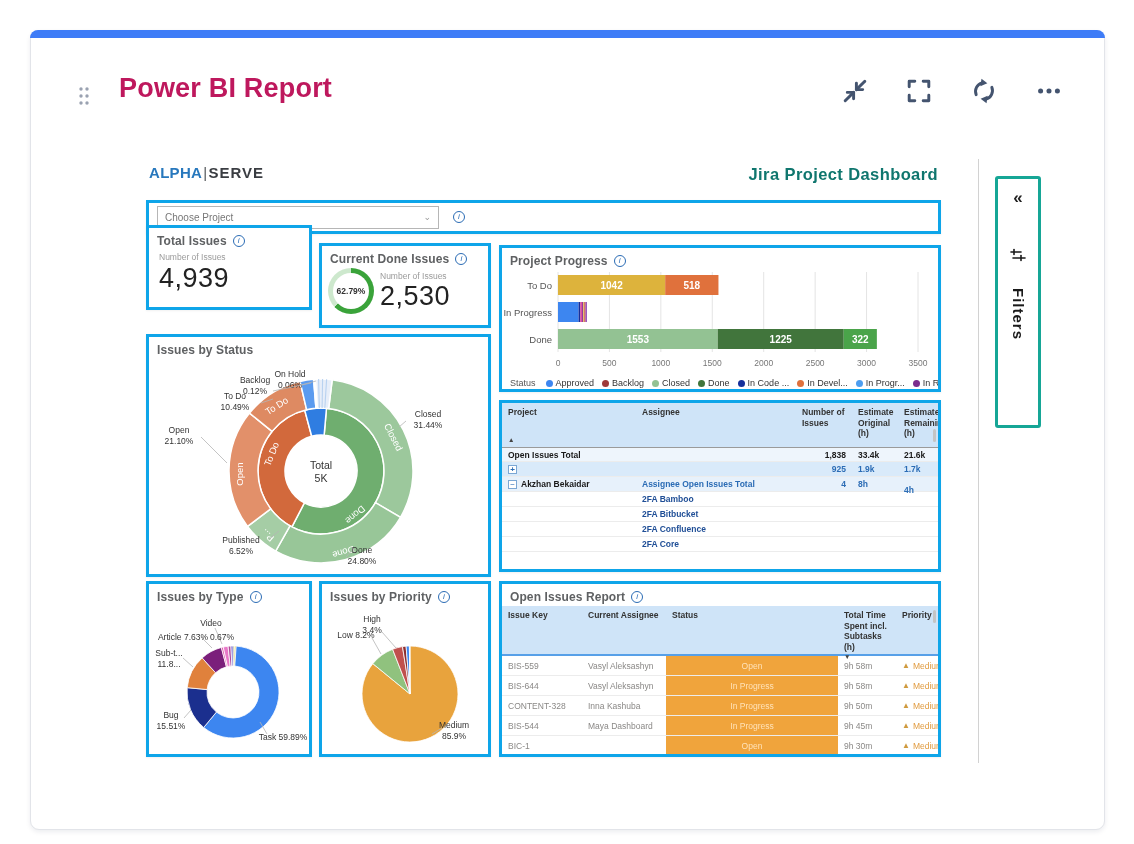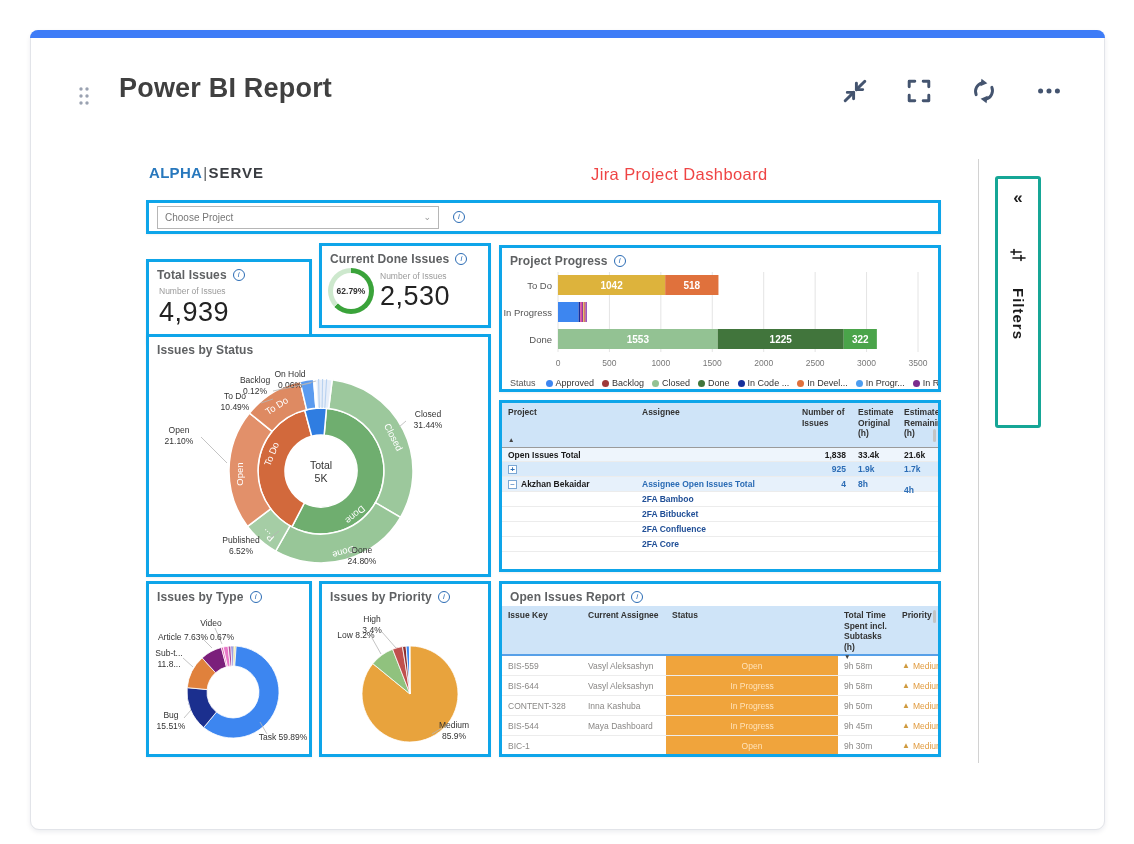--- a/index.html
+++ b/index.html
@@ -4,46 +4,46 @@
 <style>
   * { box-sizing: border-box; margin: 0; padding: 0; }
   html,body { background:#fff; font-family:"Liberation Sans", sans-serif; }
   .canvas { position:relative; width:1134px; height:844px; background:#fff; overflow:hidden; }
   .card { position:absolute; left:30px; top:30px; width:1075px; height:800px; background:#fff;
           border:1px solid #e2e4e9; border-radius:9px; box-shadow:0 2px 5px rgba(9,30,66,.08); }
   .card-topbar { position:absolute; left:-1px; top:-1px; right:-1px; height:8px; background:#3e7cf7; border-radius:9px 9px 0 0; }
 
   
   .drag-handle { position:absolute; left:46px; top:55px; width:14px; height:20px; }
-  .page-title { position:absolute; left:88px; top:42px; font-size:27px; font-weight:bold; color:#404040; letter-spacing:.2px; }
+  .page-title { position:absolute; left:88px; top:42px; font-size:27px; font-weight:bold; color:#be185d; letter-spacing:.2px; }
   .hdr-btn { position:absolute; top:46px; width:28px; height:28px; cursor:pointer; }
   .hdr-btn svg { width:100%; height:100%; }
 
   
   .panel { position:absolute; background:#fff; border:3px solid #0ea5e9; box-shadow:0 1px 2px rgba(0,0,0,.06); overflow:hidden; }
   .panel-title-row { display:flex; align-items:center; gap:6px; padding:6px 8px 2px 8px; }
   .panel-title { font-size:12px; font-weight:bold; color:#5f6163; letter-spacing:.1px; white-space:nowrap; }
   .info { display:inline-block; width:12px; height:12px; border:1px solid #2b6cb5; border-radius:50%;
           color:#2b6cb5; font-size:8px; line-height:10px; text-align:center; font-style:italic; flex:0 0 auto; }
   .info::after { content:"i"; }
 
   .brand { position:absolute; left:118px; top:133px; font-size:15px; font-weight:bold; letter-spacing:.3px; }
   .brand .alpha { color:#2878bd; }
   .brand .bar { color:#55585c; padding:0 1px; font-weight:normal; }
   .brand .serve { color:#3a3d42; letter-spacing:1px; }
-  .dash-title { position:absolute; top:134px; left:560px; width:347px; font-size:16.5px; font-weight:normal; color:#ef4444; letter-spacing:.4px; }
+  .dash-title { position:absolute; top:134px; left:560px; width:347px; text-align:right; font-size:16.5px; font-weight:bold; color:#0f766e; letter-spacing:.4px; }
 
   .filter-bar { left:115px; top:169px; width:795px; height:34px; display:flex; align-items:center; gap:14px; padding:0 8px; }
   .proj-select { width:282px; height:23px; border:1px solid #b6b6b6; display:flex; align-items:center; justify-content:space-between;
                  padding:0 7px; font-size:10px; color:#777; background:#fff; cursor:pointer; }
   .proj-select .chev { color:#9a9a9a; font-size:9px; }
 
   .kpi-card .kpi-sub { font-size:8.5px; color:#9a9a9a; padding:2px 10px 0 10px; }
   .kpi-card .kpi-val { font-size:27px; color:#222; padding:1px 10px; letter-spacing:.5px; }
-  .kpi1 { left:115px; top:228px; width:166px; height:85px; }
+  .kpi1 { left:115px; top:194px; width:166px; height:85px; }
   .kpi2 { left:288px; top:212px; width:172px; height:85px; }
   .kpi2 .kpi-body { display:flex; align-items:center; gap:6px; padding:0 6px; }
   .gauge { width:46px; height:46px; border-radius:50%; position:relative; flex:0 0 auto; }
   .gauge .hole { position:absolute; left:5px; top:5px; width:36px; height:36px; border-radius:50%; background:#fff;
                  display:flex; align-items:center; justify-content:center; font-size:8.5px; font-weight:bold; color:#333; }
   .kpi2 .kpi-right { text-align:left; }
   .kpi2 .kpi-sub, .kpi2 .kpi-val { padding:0; }
 
   .p-progress { left:468px; top:214px; width:442px; height:147px; }
   .legend-row { display:flex; align-items:center; gap:8px; padding:2px 6px 0 8px; font-size:9px; color:#333; white-space:nowrap; overflow:hidden; }

